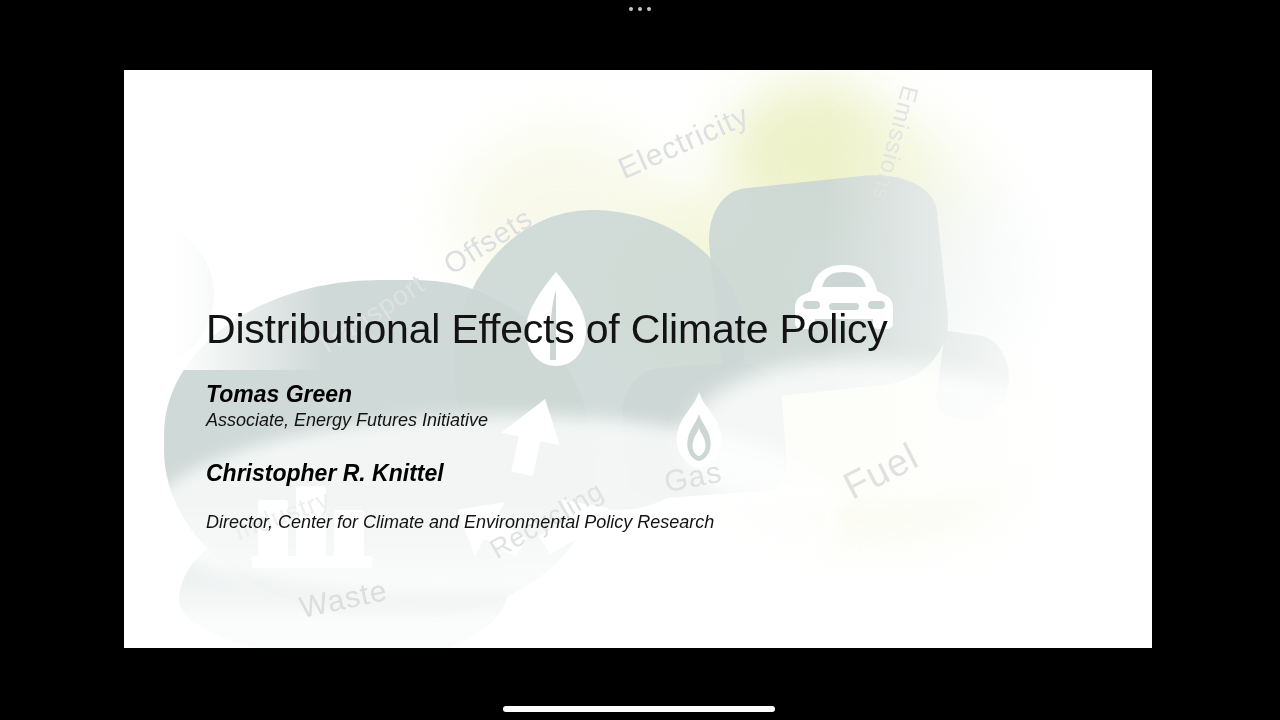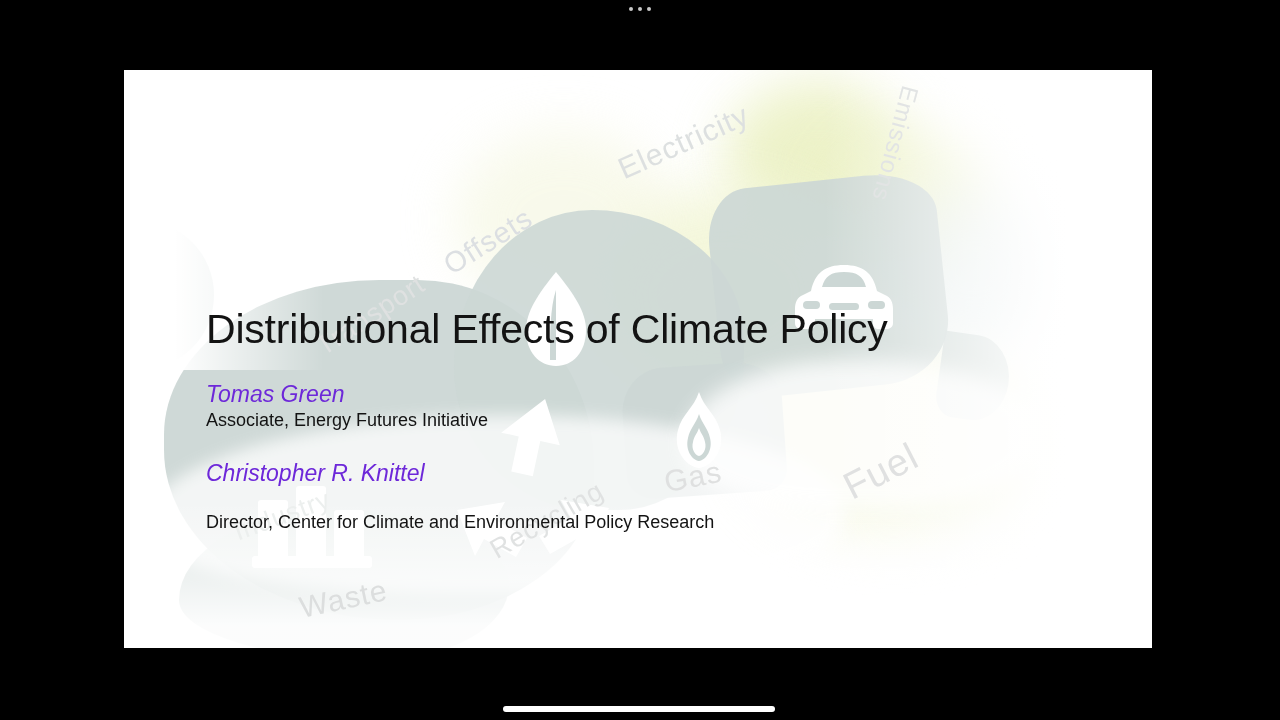--- a/index.html
+++ b/index.html
@@ -64,26 +64,26 @@
   #title {
     position:absolute;
     left:82px; top:236px;
     font-size:41px; font-weight:400;
     color:#131313; letter-spacing:-0.2px;
     white-space:nowrap;
     text-align:center;
   }
   .name {
     position:absolute;
+    font-style:italic; font-weight:700;
+    color:#000000; white-space:nowrap;
+  }
+  .role {
+    position:absolute;
     font-style:italic; font-weight:400;
-    color:#6d28d9; white-space:nowrap;
-  }
-  .role {
-    position:absolute;
-    font-weight:400;
     color:#131313; white-space:nowrap;
   }
   #author1-name { left:82px; top:311px; font-size:23px; }
   #author1-role { left:82px; top:340px; font-size:18px; }
   #author2-name { left:82px; top:390px; font-size:23px; }
   #author2-role1{ left:82px; top:418px; font-size:18px; }
   #author2-role2{ left:82px; top:442px; font-size:18px; }
 
   
   #progress-track {

